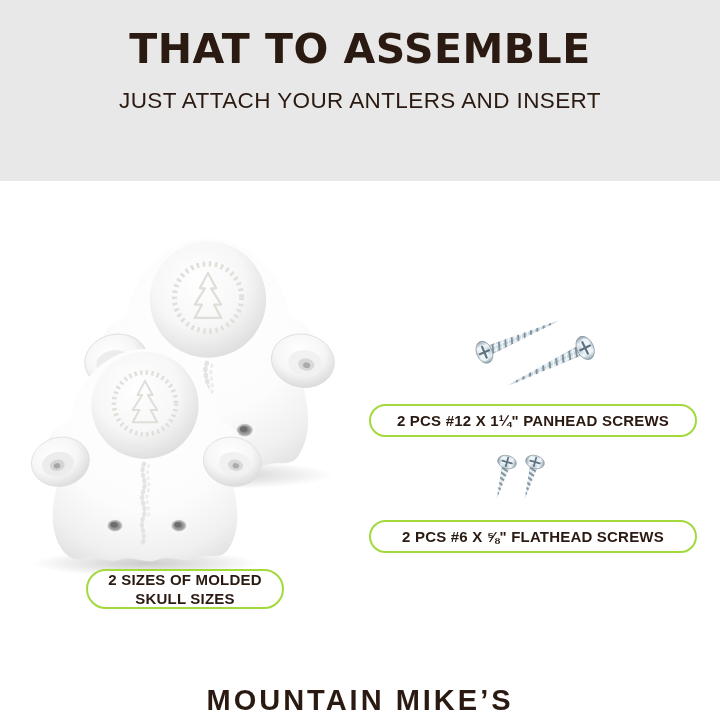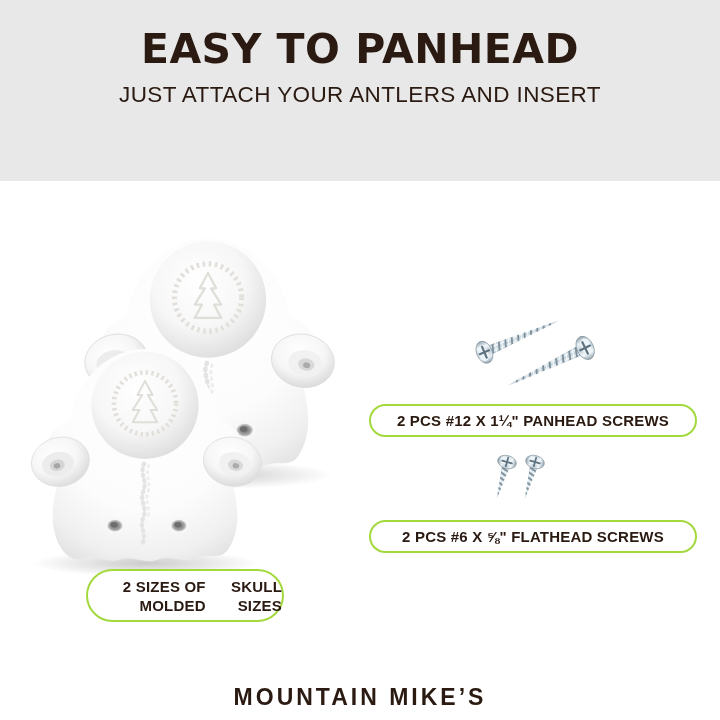--- a/index.html
+++ b/index.html
@@ -18,60 +18,60 @@
   .header h1{
     margin:0;padding-top:28px;
     font-family:"DejaVu Sans","Liberation Sans",sans-serif;
     font-weight:800;font-size:41px;letter-spacing:.5px;line-height:1.05;
     color:var(--text,#2a1a11);
   }
   .subtitle{
     margin:0;font-size:22.5px;font-weight:500;letter-spacing:.4px;
     line-height:32px;color:var(--text,#2a1a11);
   }
-  .subtitle.first{margin-top:8px;}
+  .subtitle.first{margin-top:14px;}
   
   .illus{position:absolute;}
   .skulls{left:0;top:192px;width:380px;height:400px;}
   .panhead-shot{left:432px;top:288px;width:200px;height:115px;}
   .flathead-shot{left:470px;top:444px;width:100px;height:72px;}
   
   .pill{
     position:absolute;background:#fff;
     border:2.5px solid var(--accent-green,#a3d93d);
     border-radius:24px;
     display:flex;align-items:center;justify-content:center;
     font-weight:700;font-size:15px;letter-spacing:.2px;
     text-align:center;color:var(--text,#2a1a11);
     box-sizing:border-box;
   }
   .pill-panhead{left:369px;top:404px;width:328px;height:33px;}
   .pill-flathead{left:369px;top:520px;width:328px;height:33px;}
   .pill-plates{
-    left:86px;top:569px;width:198px;height:53px;
-    flex-direction:row;line-height:19px;border-radius:27px;text-align:right;
+    left:86px;top:569px;width:198px;height:40px;
+    flex-direction:column;line-height:19px;border-radius:27px;
   }
   
   .footer{
     position:absolute;left:0;top:684px;width:720px;
     text-align:center;
   }
   .brand{
-    font-size:23px;font-weight:600;letter-spacing:3px;
+    font-size:29px;font-weight:600;letter-spacing:3px;
     color:var(--text,#2a1a11);
     text-align:center;
   }
 </style>
 </head>
 <body>
 
 <div class="canvas">
 
   <div class="header">
-    <h1>EASY TO PANHEAD</h1>
+    <h1>THAT TO ASSEMBLE</h1>
     <p class="subtitle first">JUST ATTACH YOUR ANTLERS AND INSERT</p>
   </div>
 
   <div class="illus skulls">
     <svg width="380" height="400" viewBox="0 0 380 400" xmlns="http://www.w3.org/2000/svg">
       <defs>
         <radialGradient id="plateBody" cx="50%" cy="32%" r="80%">
           <stop offset="0%" stop-color="#ffffff"></stop>
           <stop offset="55%" stop-color="#fcfcfc"></stop>
           <stop offset="82%" stop-color="#f0f0f0"></stop>

